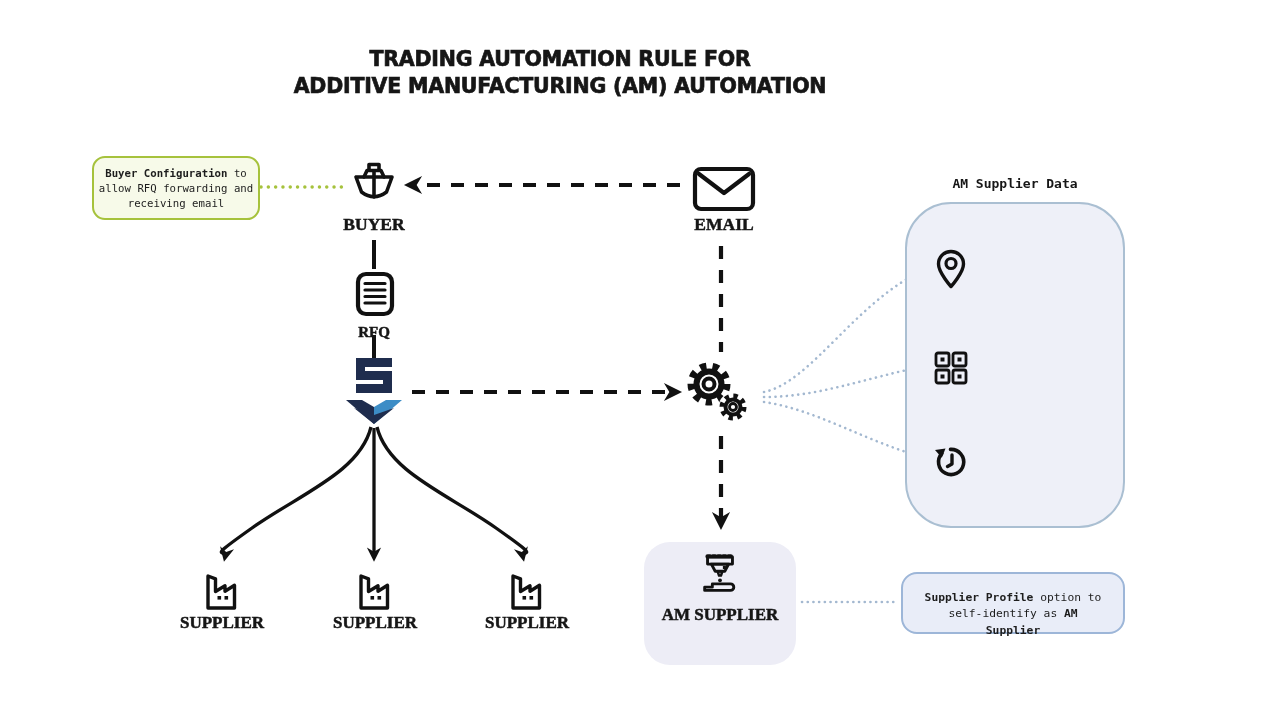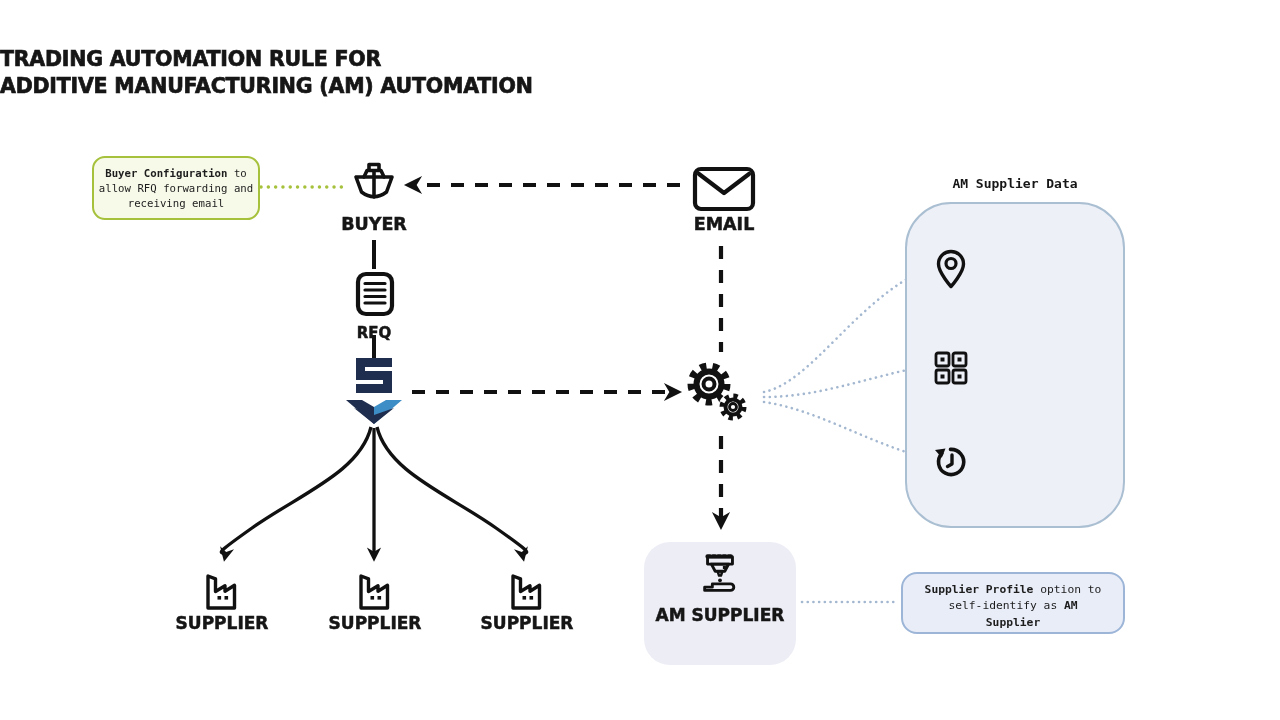--- a/index.html
+++ b/index.html
@@ -1,32 +1,32 @@
 <!DOCTYPE html>
 <html><head>
 <meta charset="utf-8">
 <style>
   html,body{margin:0;padding:0;background:#fff;}
   #canvas{position:relative;width:1280px;height:720px;background:#ffffff;overflow:hidden;
           font-family:"DejaVu Sans",sans-serif;color:#111;}
   .abs{position:absolute;}
   .overlay{position:absolute;left:0;top:0;z-index:1;}
   .node,.callout,.panel,.ambox,.ttl{z-index:2;}
-  .ttl{left:0;top:46px;width:1120px;font-weight:bold;
+  .ttl{left:0;top:46px;width:1120px;text-align:center;font-weight:bold;
        font-size:20.5px;line-height:1.3;letter-spacing:-0.2px;color:#161616;
        -webkit-text-stroke:0.7px #161616;}
-  .nodelabel{font-weight:bold;text-align:center;color:#161616;-webkit-text-stroke:0.5px #161616;letter-spacing:0;}
+  .nodelabel{font-weight:bold;text-align:center;color:#161616;-webkit-text-stroke:0.5px #161616;letter-spacing:0;font-family:Liberation Serif, serif;}
   .mono{font-family:"DejaVu Sans Mono",monospace;color:#1d1d1d;}
   .b{font-weight:bold;}
   .pre{white-space:pre-line;}
   .callout{box-sizing:border-box;text-align:center;}
   .green-callout{left:92px;top:156px;width:168px;height:64px;background:#f7fae9;
       border:2.5px solid #a6c23c;border-radius:13px;padding:8px 2px;font-size:10.7px;line-height:1.42;}
   .blue-callout{left:901px;top:572px;width:224px;height:62px;background:#e9edf8;
-      border:2px solid #9db6d8;border-radius:16px;padding:8px 12px;font-size:11.3px;line-height:1.45;}
+      border:2px solid #9db6d8;border-radius:16px;padding:16px 12px;font-size:11.3px;line-height:1.45;}
   .panel{left:905px;top:202px;width:220px;height:326px;background:#eef0f8;
       border:2px solid #aabfd2;border-radius:46px;box-sizing:border-box;}
   .panel-title{left:905px;top:176px;width:220px;text-align:center;font-weight:bold;font-size:13px;color:#161616;}
   .panel-text{font-weight:bold;font-size:13.5px;line-height:1.33;color:#1b1b1b;}
   .ambox{left:644px;top:542px;width:152px;height:123px;background:#ededf6;border-radius:26px;}
   .supplier-label{width:130px;text-align:center;font-size:17px;}
 </style>
 </head>
 <body>
 

